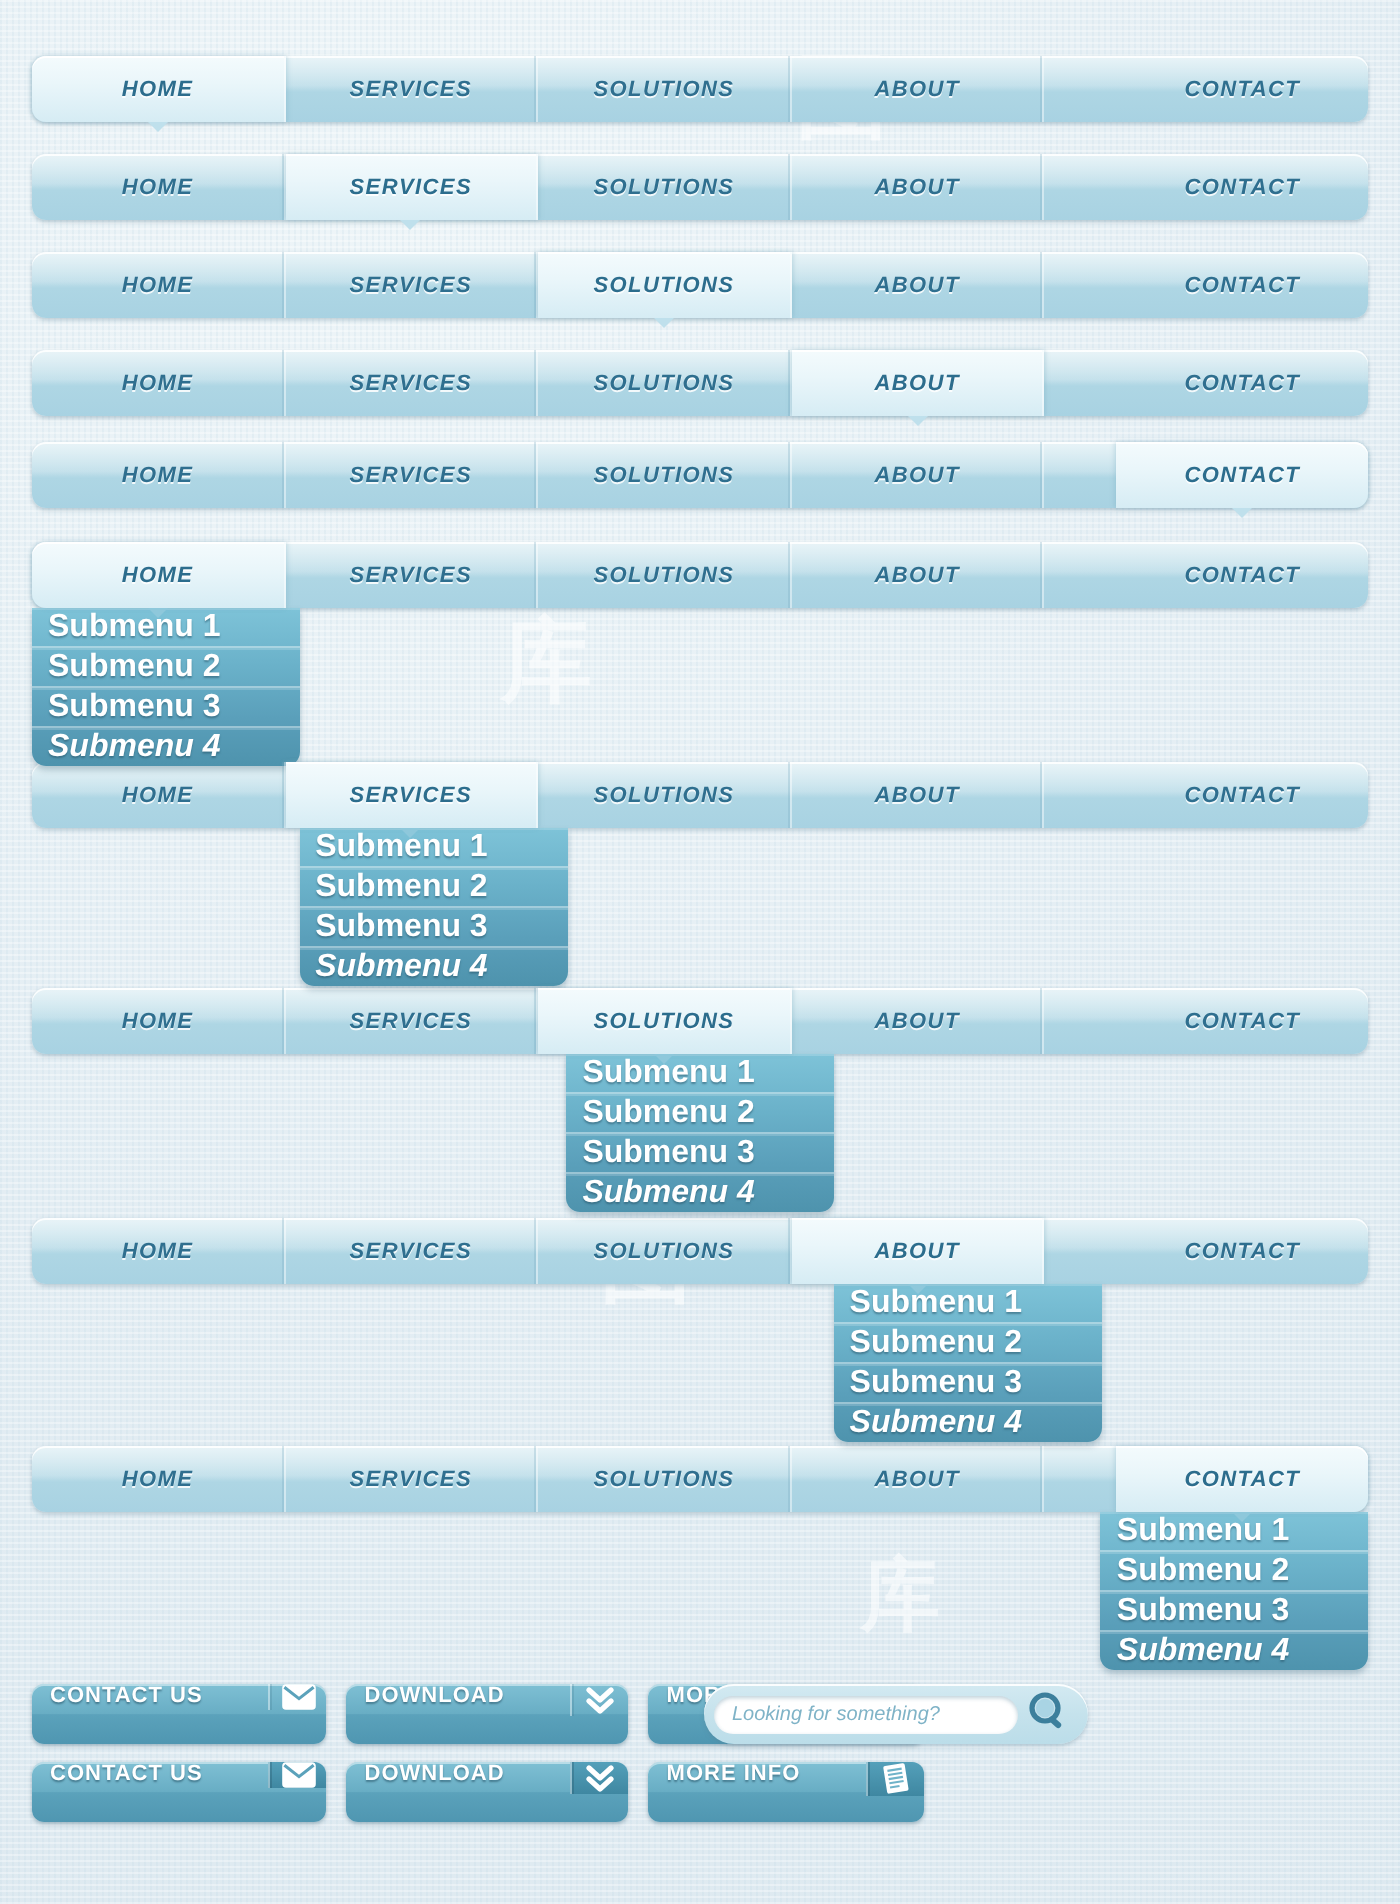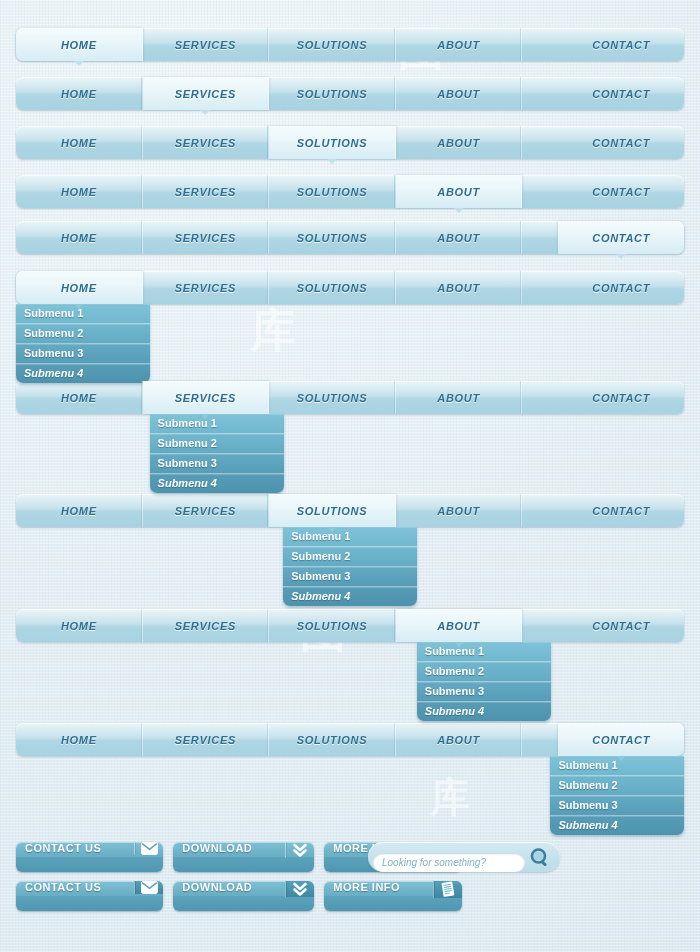--- a/index.html
+++ b/index.html
@@ -99,21 +99,21 @@
     border-radius:0 0 7px 7px;
     background:linear-gradient(to bottom,#7ec3d8 0%,#6bb2ca 35%,#5a9fba 70%,#4e93ad 100%);
     box-shadow:0 2px 3px rgba(70,110,130,.35);
     z-index:1;
     overflow:hidden;
   }
   .subitem{
     height:19px;
     line-height:19px;
     padding-left:8px;
-    font-size:11px;
+    font-size:16px;
     font-weight:bold;
     color:#ffffff;
     text-shadow:0 1px 1px rgba(40,85,105,.55);
     border-bottom:1px solid rgba(255,255,255,.40);
     box-shadow:inset 0 1px 0 rgba(255,255,255,.18);
   }
   .subitem:last-child{border-bottom:none;font-style:italic;}
 
   
   .btnrow{position:absolute;left:16px;display:flex;gap:10px;}
@@ -482,21 +482,21 @@
               <line x1="4.4" y1="8.0" x2="11.6" y2="8.0"></line>
               <line x1="4.4" y1="10.1" x2="11.6" y2="10.1"></line>
               <line x1="4.4" y1="12.2" x2="9.2" y2="12.2"></line>
             </g>
           </g>
         </svg>
       </span>
     </div>
   </div>
 
-<div class="searchbox" style="left:368px;top:842px;align-items:flex-end;">
+<div class="searchbox" style="left:352px;top:842px;">
   <input class="search-input" id="search-input" type="text" placeholder="Looking for something?" style="">
   <button class="search-btn">
     <span>
       <svg width="22" height="22" viewBox="0 0 22 22">
         <circle cx="9.5" cy="9" r="6.5" fill="none" stroke="#3c7f9c" stroke-width="2.6"></circle>
         <circle cx="9.5" cy="9" r="4.6" fill="#a9d4e4"></circle>
         <rect x="13.3" y="13" width="6.6" height="3" rx="1.5" fill="#3c7f9c" transform="rotate(42 13.3 13)"></rect>
       </svg>
     </span>
   </button>

